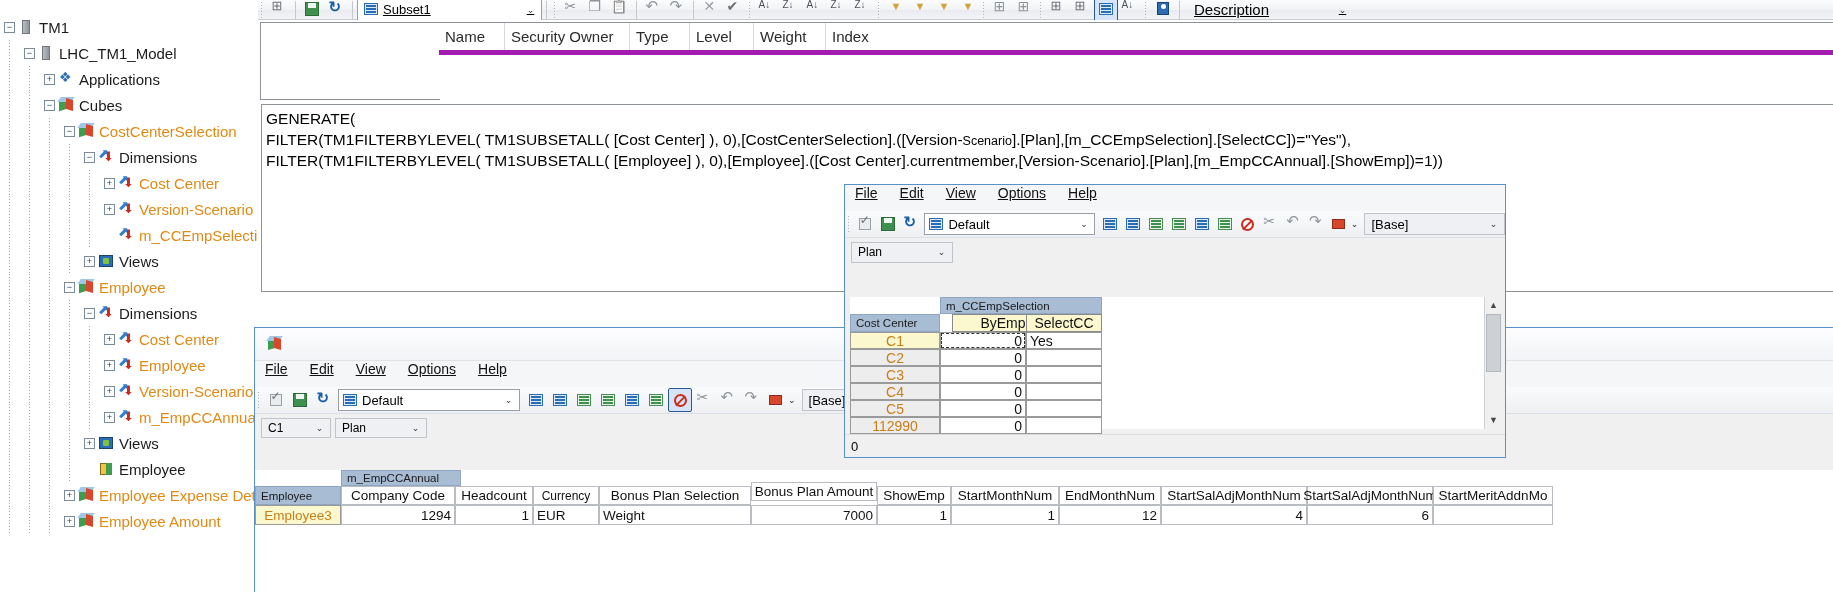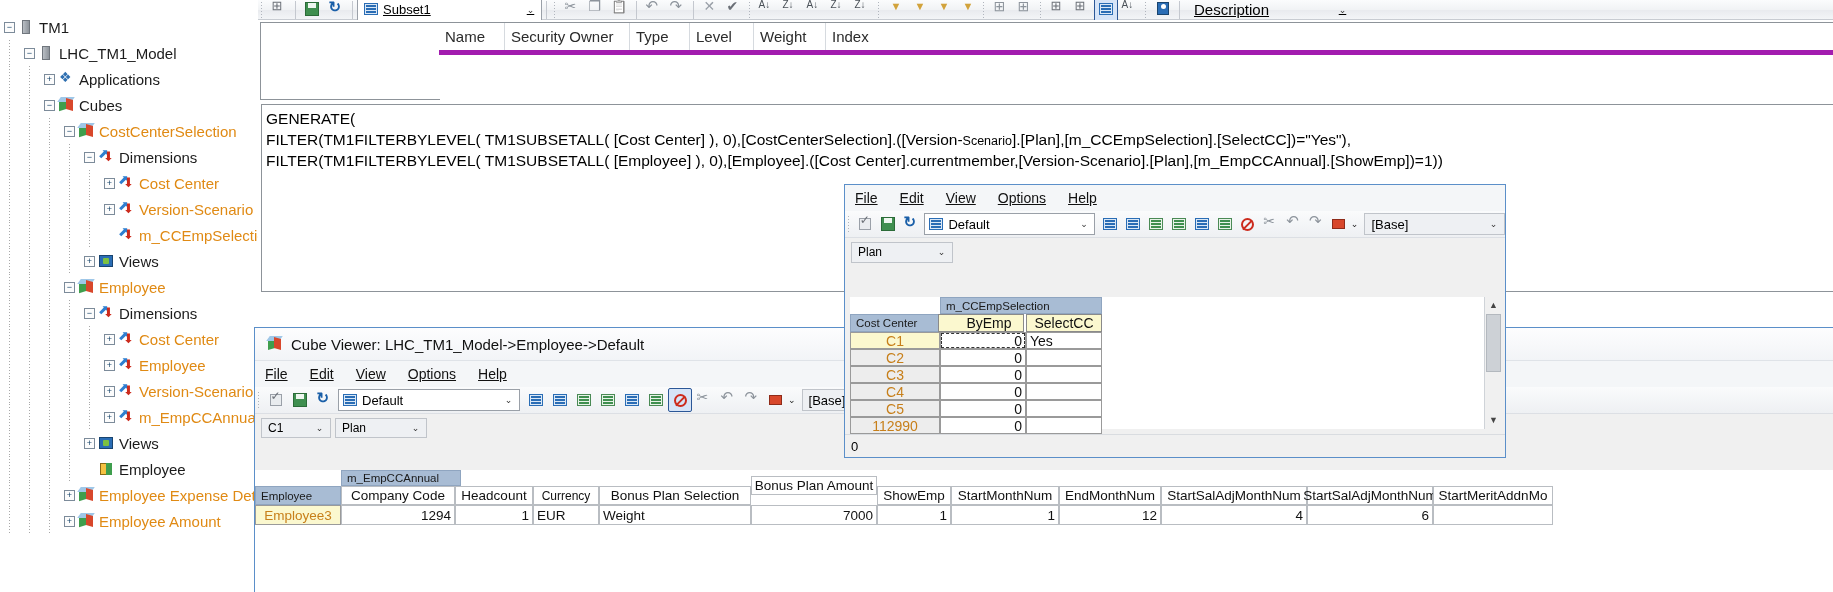--- a/index.html
+++ b/index.html
@@ -163,21 +163,21 @@
     border-bottom: 1px solid #dfe3e8;
     font-size: 15px; color: #111;
   }
   .cv-title .cubeico { margin: 0 8px 0 12px; }
   .cv-title .t { flex: 1; white-space: nowrap; overflow: hidden; }
   .winbtn {
     width: 46px; height: 31px; display: inline-flex;
     align-items: center; justify-content: center; font-size: 15px; color:#333;
   }
   .cv-menu {
-    height: 26px; display: flex; align-items: center; padding-left: 10px;
+    height: 26px; display: flex; padding-left: 10px;
     background: #f4f6f8; font-size: 14px; color: #111;
   }
   .cv-menu span { margin-right: 22px; }
   .cv-menu u { text-decoration: underline; }
   .cv-tb {
     height: 26px; display: flex; align-items: center;
     background: linear-gradient(to bottom,#fafbfc,#eef0f3);
     border-bottom: 1px solid #dcdfe4;
   }
   .cv-ctx { height: 28px; display: flex; align-items: center; padding-left: 6px; }
@@ -572,21 +572,20 @@
 <span>FILTER(TM1FILTERBYLEVEL( TM1SUBSETALL( [Cost Center] ), 0),[CostCenterSelection].([Version-</span><span class="smallcaps">Scenario</span><span>].[Plan],[m_CCEmpSelection].[SelectCC])="Yes"),</span>
 <span>FILTER(TM1FILTERBYLEVEL( TM1SUBSETALL( [Employee] ), 0),[Employee].([Cost Center].currentmember,[Version-Scenario].[Plan],[m_EmpCCAnnual].[ShowEmp])=1))</span></div>
   </div>
 
   <div class="panel cv" id="cvEmp" style="left:255px; top:328px; width:1578px; height:264px;">
 
     <div class="cv-title">
       <span class="cubeglyph cubeico">
           <i></i>
         </span>
-      <span class="t">Cube Viewer: LHC_TM1_Model-&gt;Employee-&gt;Default</span>
     </div>
 
     <div class="cv-menu">
       <span><u>File</u></span>
       <span><u>Edit</u></span>
       <span><u>View</u></span>
       <span><u>Options</u></span>
       <span><u>Help</u></span>
     </div>
 
@@ -669,21 +668,21 @@
         </div>
         <div class="ghdr-col" style="position: absolute; left: 200px; top: 16px; width: 78px; height: 19px; background: rgb(255, 255, 255); border-color: rgb(185, 189, 194); font-size: 13.5px;">
           <span>Headcount</span>
         </div>
         <div class="ghdr-col" style="position: absolute; left: 278px; top: 16px; width: 66px; height: 19px; background: rgb(255, 255, 255); border-color: rgb(185, 189, 194); font-size: 12px;">
           <span>Currency</span>
         </div>
         <div class="ghdr-col" style="position: absolute; left: 344px; top: 16px; width: 152px; height: 19px; background: rgb(255, 255, 255); border-color: rgb(185, 189, 194); font-size: 13.5px;">
           <span>Bonus Plan Selection</span>
         </div>
-        <div class="ghdr-col" style="position: absolute; left: 496px; top: 6px; width: 126px; height: 19px; background: rgb(255, 255, 255); border-color: rgb(185, 189, 194); font-size: 13.5px;">
+        <div class="ghdr-col" style="position: absolute; left: 496px; top: 12px; width: 126px; height: 19px; background: rgb(255, 255, 255); border-color: rgb(185, 189, 194); font-size: 13.5px;">
           <span>Bonus Plan Amount</span>
         </div>
         <div class="ghdr-col" style="position: absolute; left: 622px; top: 16px; width: 74px; height: 19px; background: rgb(255, 255, 255); border-color: rgb(185, 189, 194); font-size: 13.5px;">
           <span>ShowEmp</span>
         </div>
         <div class="ghdr-col" style="position: absolute; left: 696px; top: 16px; width: 108px; height: 19px; background: rgb(255, 255, 255); border-color: rgb(185, 189, 194); font-size: 13.5px;">
           <span>StartMonthNum</span>
         </div>
         <div class="ghdr-col" style="position: absolute; left: 804px; top: 16px; width: 102px; height: 19px; background: rgb(255, 255, 255); border-color: rgb(185, 189, 194); font-size: 13.5px;">
           <span>EndMonthNum</span>
@@ -810,21 +809,21 @@
       </div>
     </div>
 
     <div class="gridwrap" id="ccGrid" style="position:absolute;left:5px;top:112px;right:3px;bottom:28px;">
         <div class="ghdr-top" style="position: absolute; left: 90px; top: 0px; width: 162px; height: 17px;">
           <span>m_CCEmpSelection</span>
         </div>
         <div class="ghdr-dim" style="position: absolute; left: 0px; top: 17px; width: 90px; height: 18px;">
           <span>Cost Center</span>
         </div>
-        <div class="ghdr-col" style="position: absolute; left: 88px; top: 17px; width: 86px; height: 18px; padding-left: 16px;">
+        <div class="ghdr-col" style="position: absolute; left: 102px; top: 17px; width: 86px; height: 18px; padding-left: 16px;">
           <span>ByEmp</span>
         </div>
         <div class="ghdr-col" style="position: absolute; left: 176px; top: 17px; width: 76px; height: 18px;">
           <span>SelectCC</span>
         </div>
         <div class="rowhdr sel" style="position: absolute; left: 0px; top: 35px; width: 90px; height: 17px;">
           <span>C1</span>
         </div>
         <div class="gcell num selbox" style="position: absolute; left: 90px; top: 35px; width: 86px; height: 17px;">
           <span>0</span>

